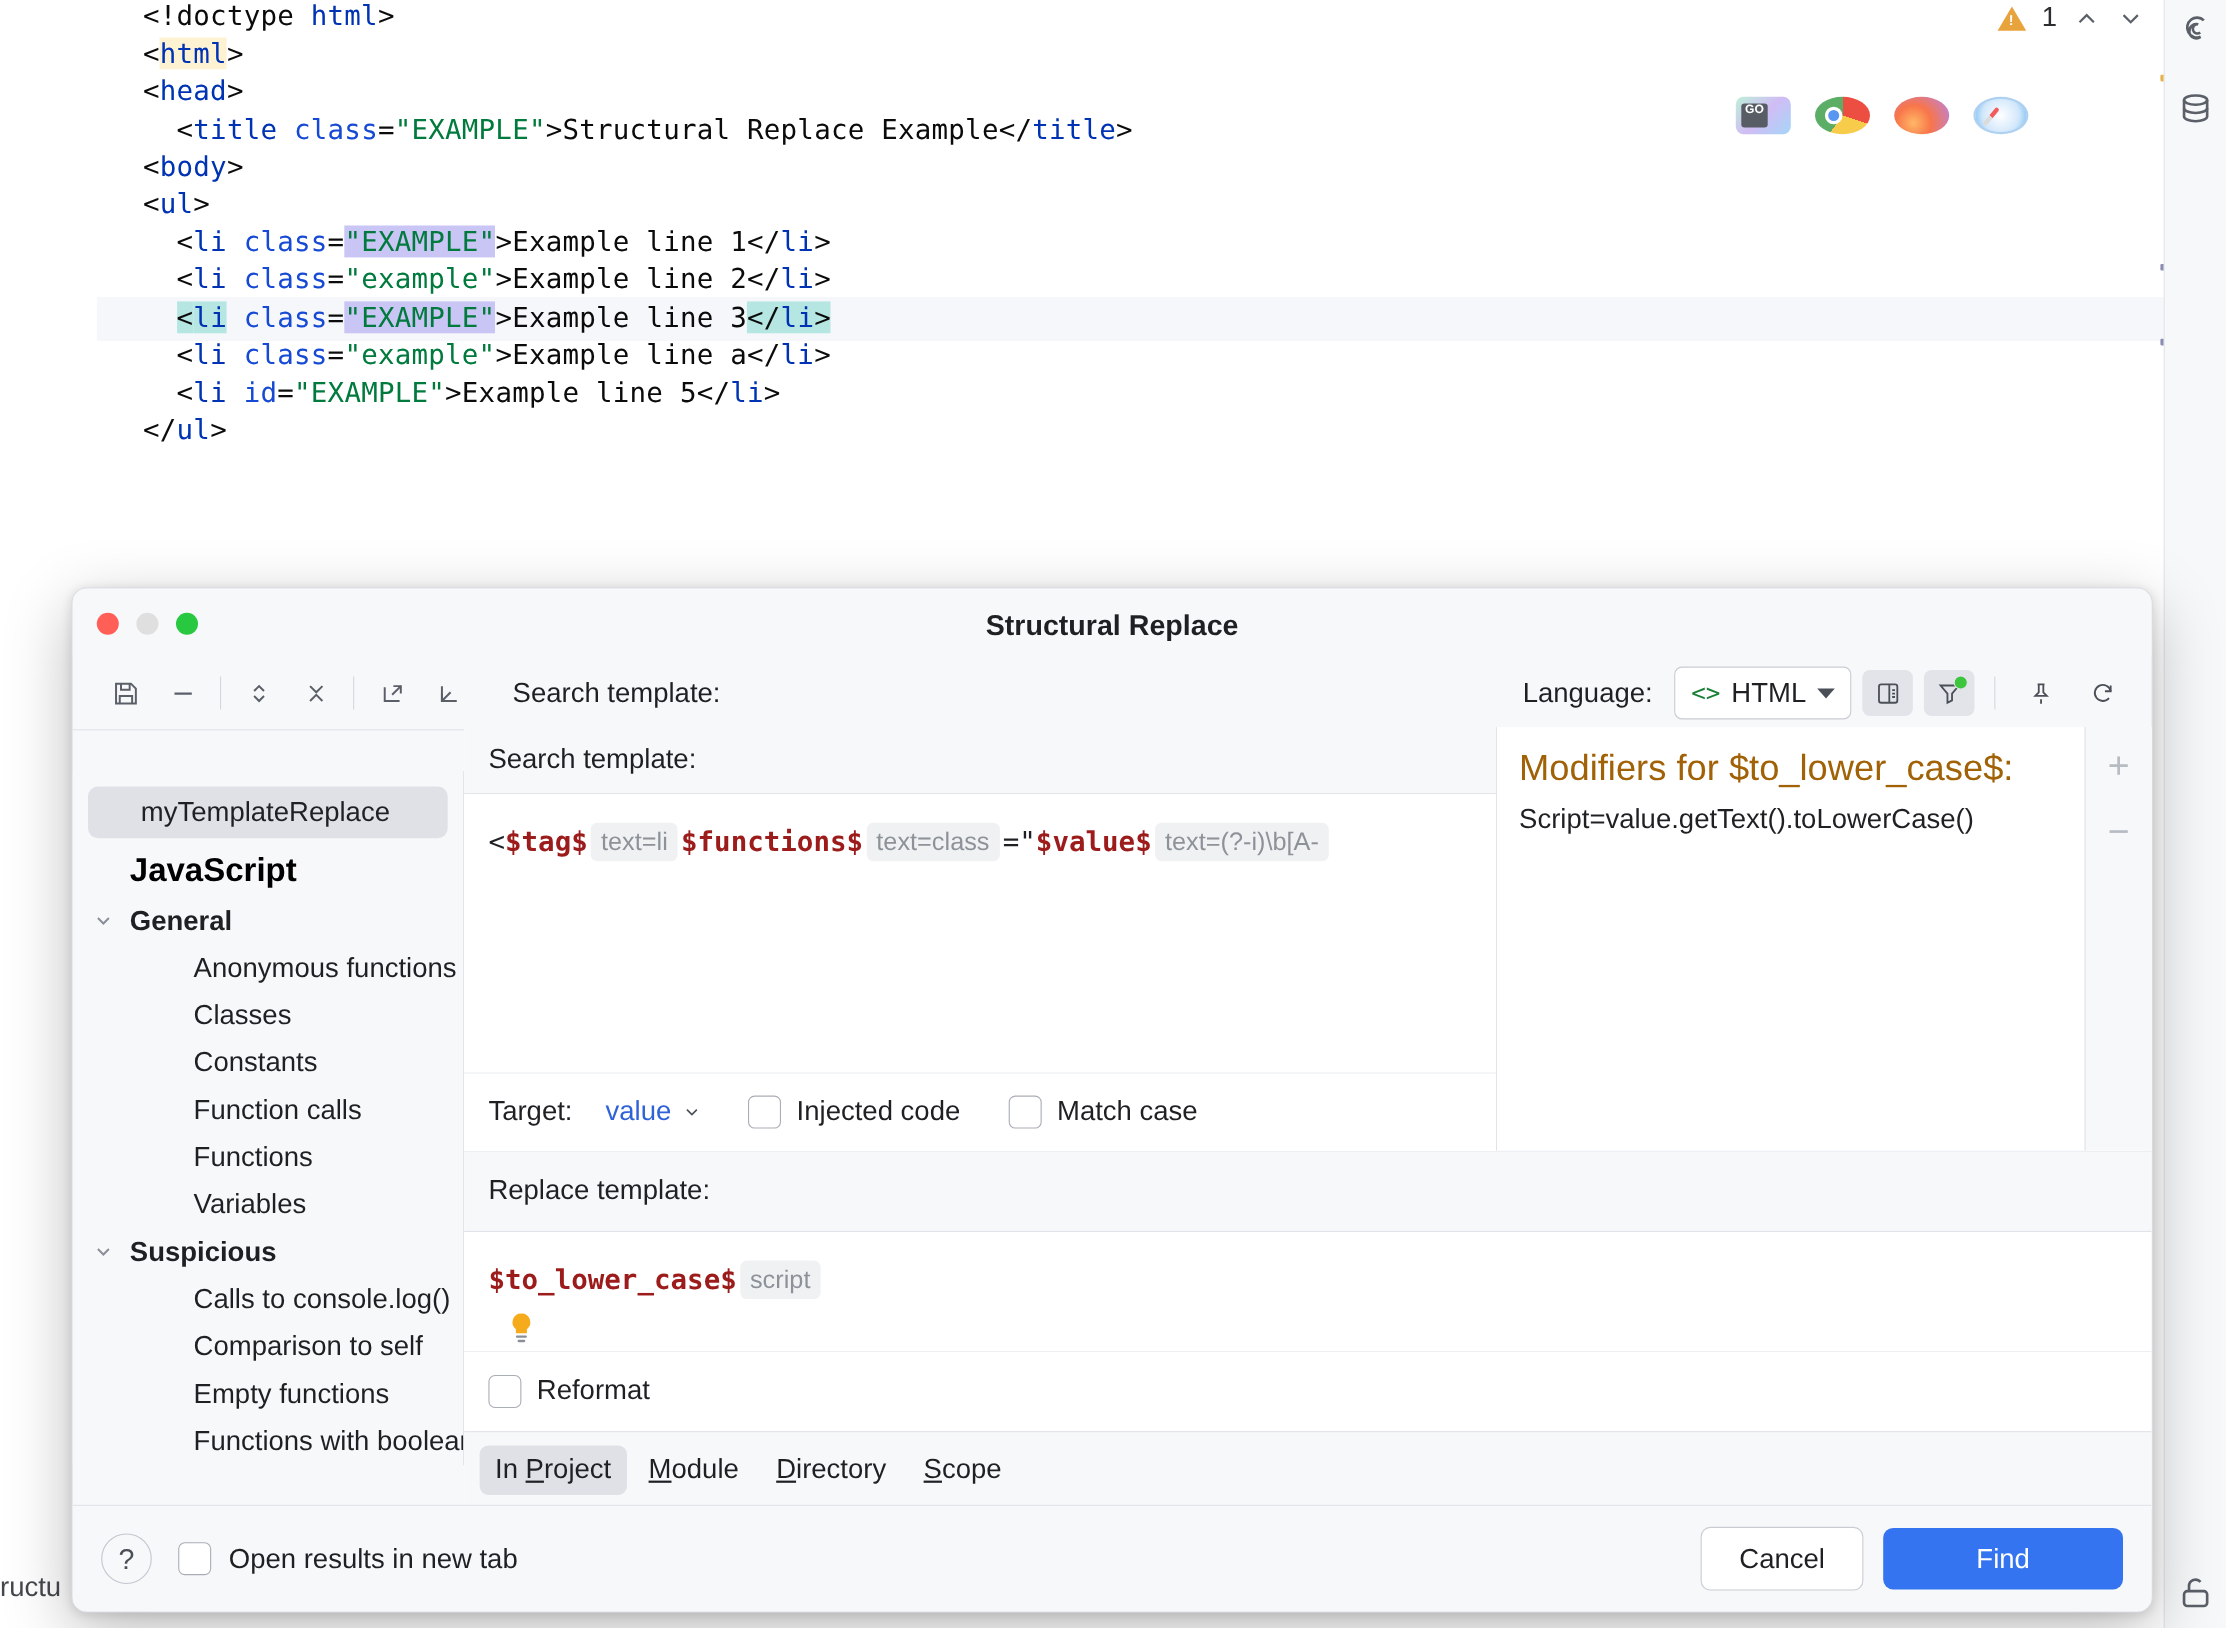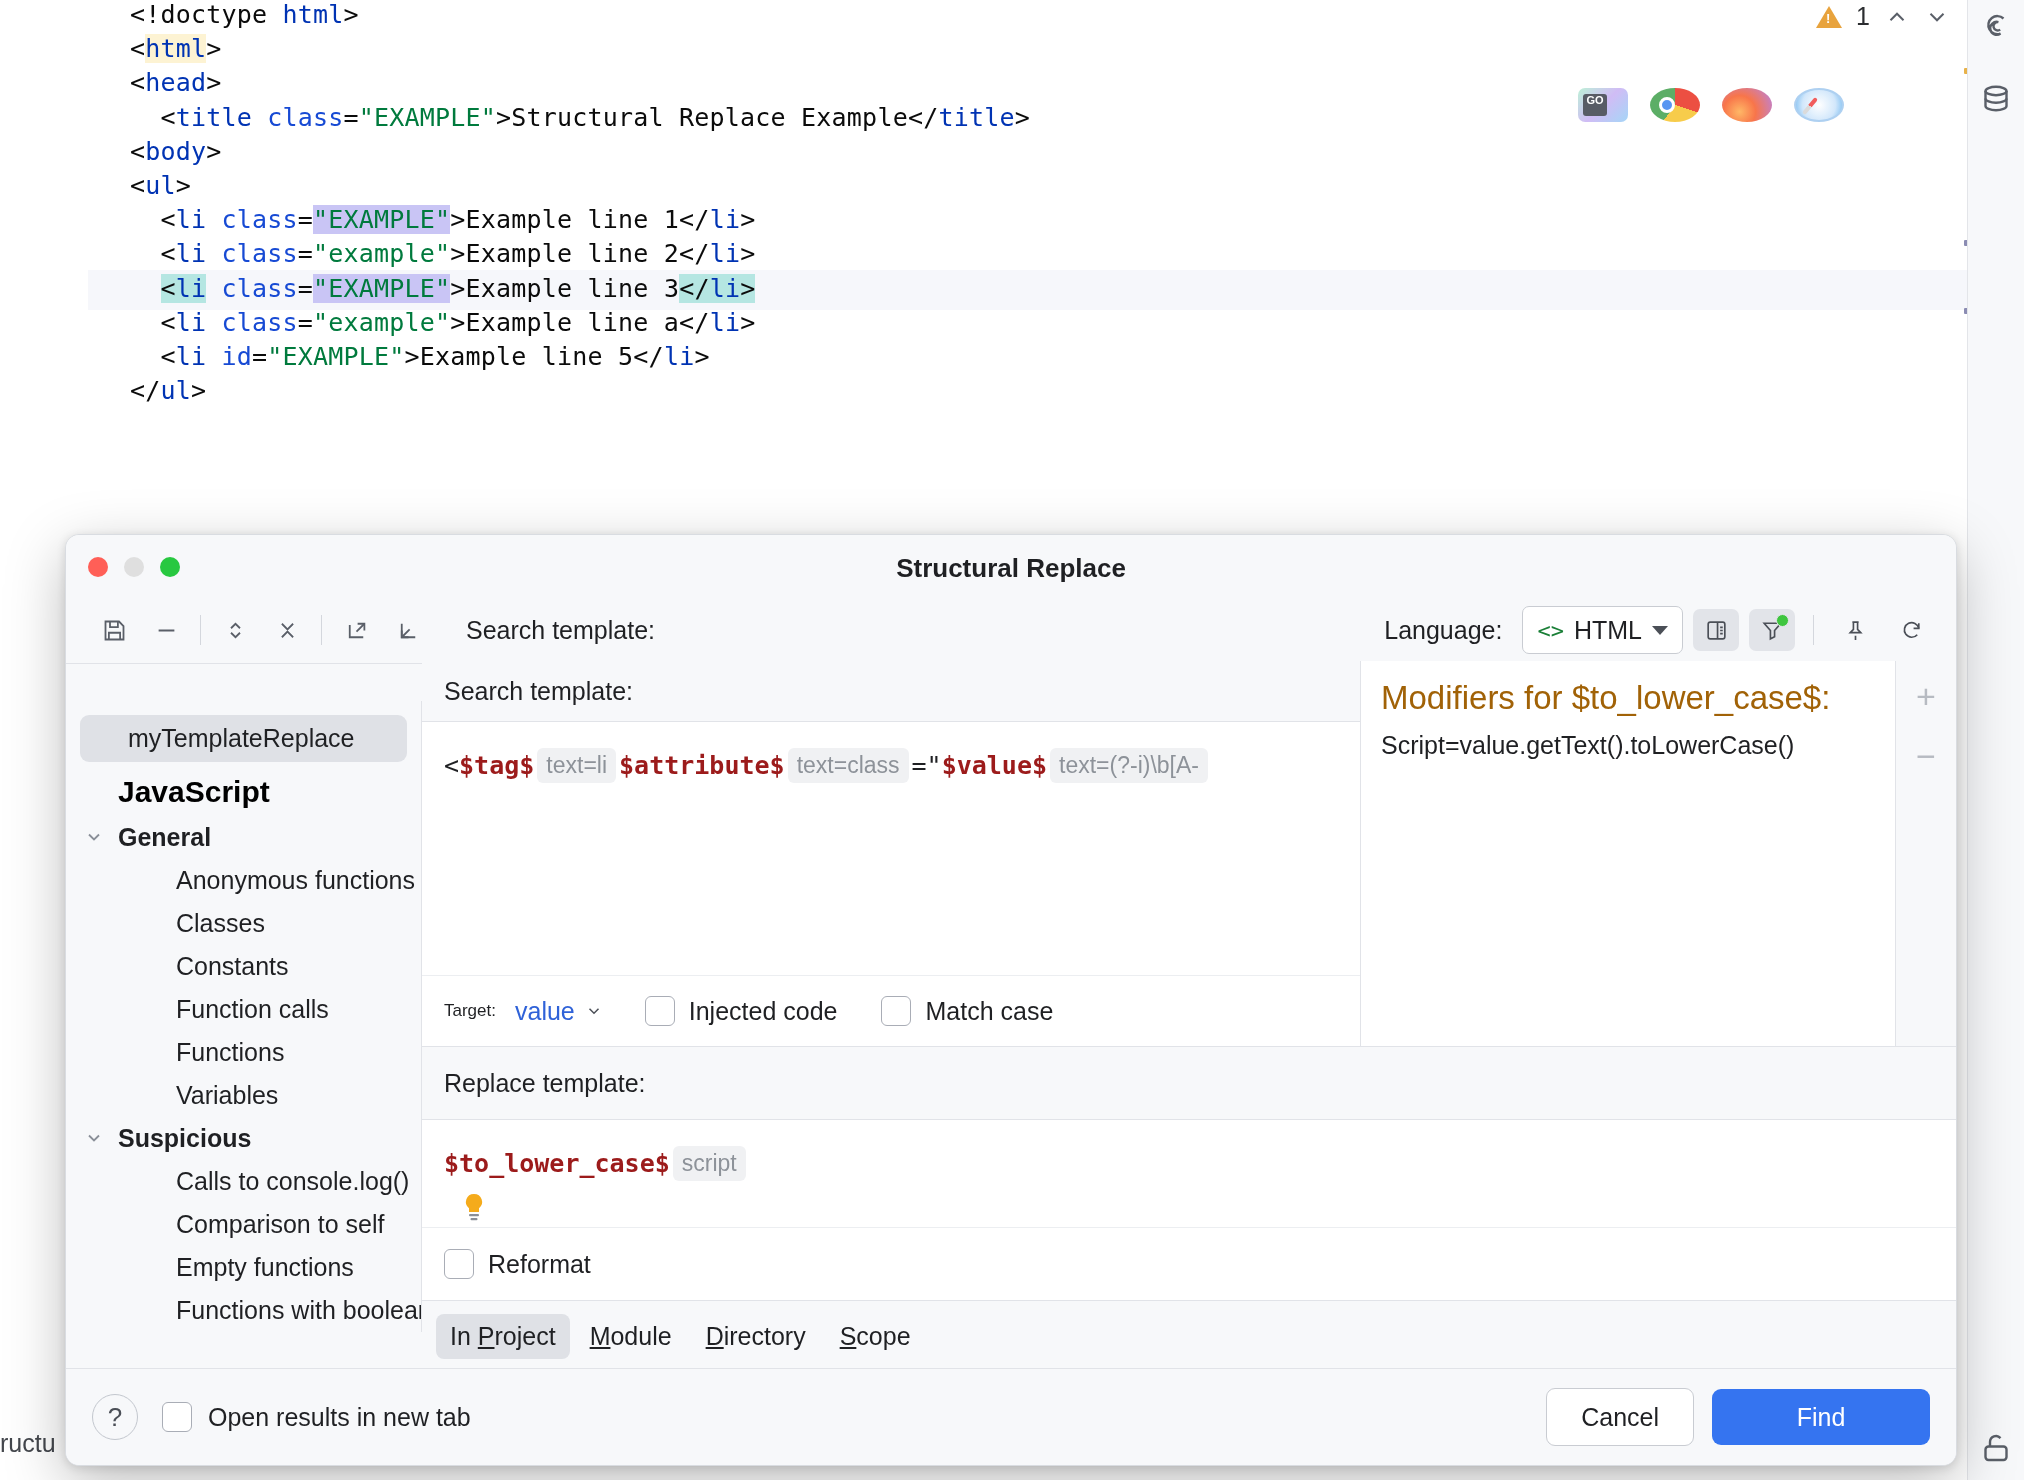--- a/index.html
+++ b/index.html
@@ -98,21 +98,21 @@
   #searchrow{display:flex;border-bottom:1px solid #e1e3e8;min-height:0;}
   #searchpane{flex:1;display:flex;flex-direction:column;min-width:0;background:#fff;border-right:1px solid #e1e3e8;}
   #searchhead{height:60px;background:#f7f8fa;border-bottom:1px solid #e1e3e8;display:flex;align-items:center;padding-left:22px;font-size:25px;color:#1f2023;}
   #searcheditor{flex:1;padding:26px 22px 0 22px;background:#fff;}
   .pattern{font-family:"DejaVu Sans Mono",monospace;font-size:25px;white-space:nowrap;display:flex;align-items:center;}
   .pvar{color:#9c1b1b;font-weight:bold;}
   .ppunct{color:#1f2023;}
   .pchip{background:#f0f1f3;color:#8d9299;border-radius:6px;padding:4px 9px;margin:0 3px;font-family:"Liberation Sans",sans-serif;font-size:23px;}
 
   #targetrow{height:70px;display:flex;align-items:center;padding-left:22px;gap:0;background:#fff;border-top:1px solid #eceef1;}
-  .t-label{font-size:17px;color:#1f2023;margin-right:19px;}
+  .t-label{font-size:25px;color:#1f2023;margin-right:30px;}
   .t-value{font-size:25px;color:#2f62d8;display:flex;align-items:center;gap:10px;margin-right:42px;}
   .sm-chev{width:18px;height:18px;color:#4b4f57;}
   .cbwrap{display:flex;align-items:center;gap:14px;margin-right:44px;font-size:25px;color:#1f2023;}
   .cbox{width:28px;height:28px;border:1.6px solid #a9adb6;border-radius:6px;background:#fff;flex:0 0 auto;}
 
   
   #modpane{width:595px;flex:0 0 auto;display:flex;background:#fff;}
   #modbody{flex:1;padding:18px 20px;}
   .mod-title{font-size:33px;color:#a16207;margin-bottom:14px;}
   .mod-line{font-size:25px;color:#1f2023;font-family:"Liberation Sans",sans-serif;}
@@ -342,21 +342,21 @@
     <div id="rightcol">
       <div id="searchrow" style="flex:0 0 385px;">
         <div id="searchpane">
           <div id="searchhead">Search template:</div>
           <div id="searcheditor">
             <div class="pattern" id="search-pattern">
                 <span class="ppunct">&lt;</span>
                 <span class="pvar">$tag$</span>
                 <span class="pchip">text=li</span>
                 <span class="ppunct"> </span>
-                <span class="pvar">$attribute$</span>
+                <span class="pvar">$functions$</span>
                 <span class="pchip">text=class</span>
                 <span class="ppunct">="</span>
                 <span class="pvar">$value$</span>
                 <span class="pchip">text=(?-i)\b[A-</span>
               </div>
           </div>
           <div id="targetrow">
             <span class="t-label">Target:</span>
             <span class="t-value">
               <span>value</span>

